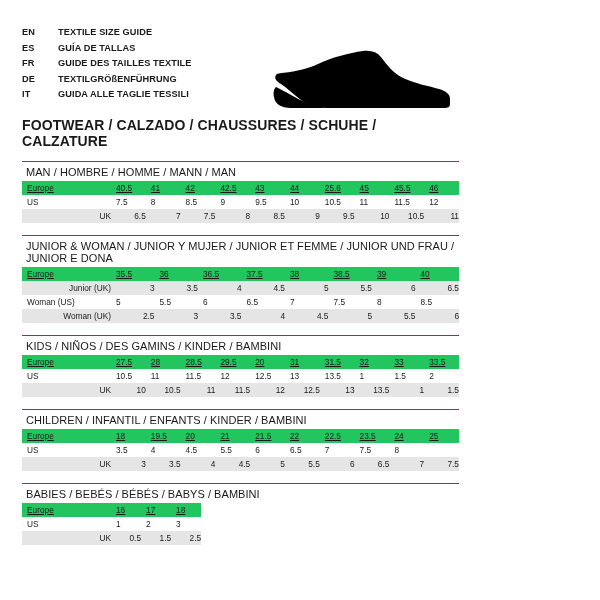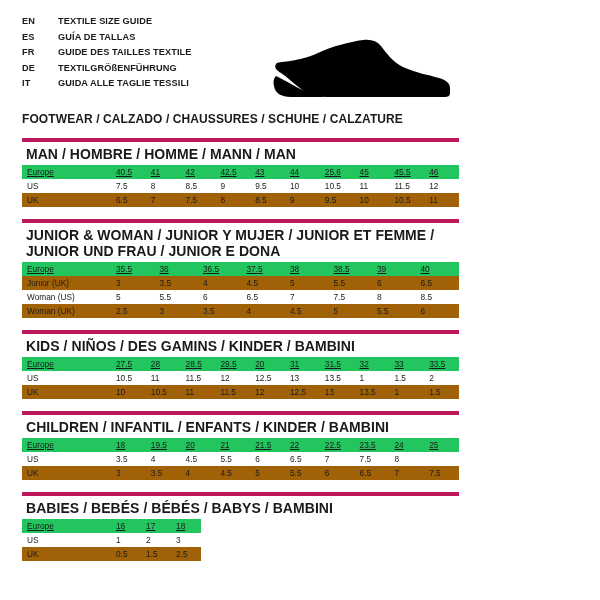--- a/index.html
+++ b/index.html
@@ -13,21 +13,21 @@
     font-family: "Liberation Sans", sans-serif;
     color: #1a1a1a;
     font-size: 8.5px;
     overflow: hidden;
   }
   .page {
     position: relative;
     width: 481px;
     height: 600px;
     box-sizing: border-box;
-    padding: 16px 22px 0 22px;
+    padding: 27px 22px 0 22px;
   }
 
   
   .header {
     position: relative;
     height: 90px;
   }
   .lang-list {
     position: absolute;
     top: 0;
@@ -47,36 +47,35 @@
     flex: none;
   }
   .shoe-art {
     position: absolute;
     right: 8px;
     top: 20px;
     width: 180px;
     height: 70px;
   }
   .title-bar {
-    margin-top: 6px;
-    font-size: 12px;
+    font-size: 14px;
     font-weight: bold;
     letter-spacing: 0.1px;
   }
 
   
   .section {
     margin-top: 12px;
   }
   .section-title {
-    font-size: 14px;
-    font-weight: bold;
+    font-size: 11px;
+    font-weight: normal;
     padding: 0 0 3px 4px;
     letter-spacing: 0.05px;
-    border-top: 4px solid #be185d;
+    border-top: 1px solid #be185d;
     padding-top: 4px;
   }
   table.size-table {
     border-collapse: collapse;
     width: 100%;
     table-layout: fixed;
   }
   table.size-table.narrow {
     width: 41%;
   }
@@ -86,21 +85,22 @@
     font-size: 8.3px;
     vertical-align: middle;
     line-height: 14px;
     white-space: nowrap;
   }
   table.size-table tr.head td {
     background: #22c55e;
     text-decoration: underline;
   }
   table.size-table tr.alt td {
-    background: #a16207;
+    background: #e5e5e5;
+    text-align: right;
   }
   table.size-table td.lbl {
     width: 84px;
   }
   .babies-wrap {
     margin-top: 12px;
   }
 </style>
 </head>
 <body>

